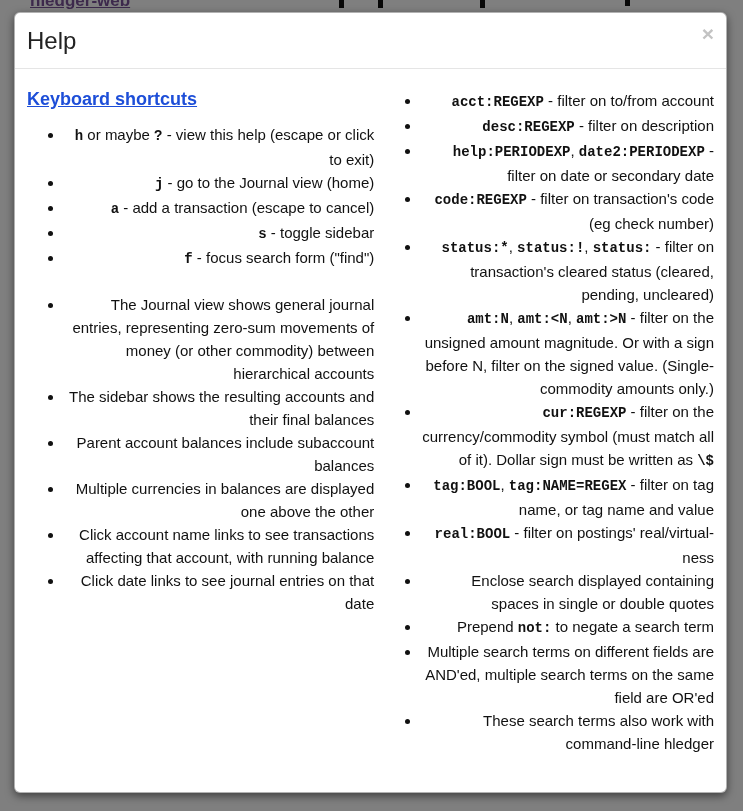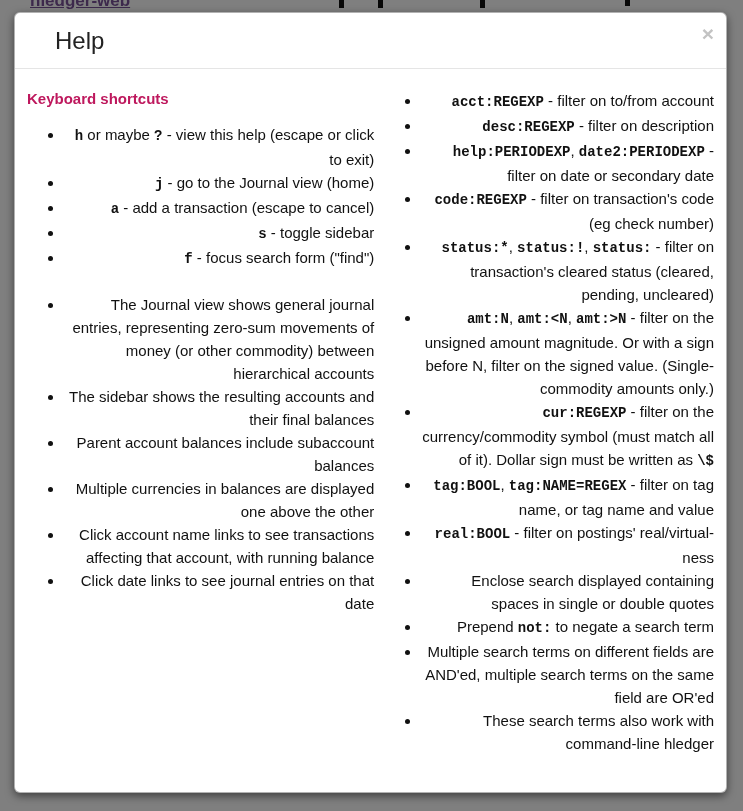--- a/index.html
+++ b/index.html
@@ -50,21 +50,20 @@
   .modal-header {
     position: relative;
     padding: 13px 14px 12px 12px;
     border-bottom: 1px solid #e5e5e5;
   }
   .modal-title {
     font-size: 24px;
     font-weight: 400;
     color: #222222;
     line-height: 30px;
-    margin-left: 28px;
   }
   .close-btn {
     position: absolute;
     top: 10px; right: 12px;
     border: none; background: none;
     font-size: 21px; font-weight: bold;
     line-height: 1;
     color: #c3c3c3;
     cursor: pointer;
     font-family: "Liberation Sans", sans-serif;
@@ -72,25 +71,26 @@
 
   .modal-body {
     display: flex;
     padding: 20px 12px 15px 12px;
   }
   .col { min-width: 0; }
   .col-left  { width: 52%; padding-right: 10px; }
   .col-right { width: 48%; }
 
   .section-heading {
-    font-size: 15px;
+    font-size: 18px;
     font-weight: bold;
-    color: #be185d;
+    color: #1d4ed8;
     margin-bottom: 14px;
     line-height: 20px;
+    text-decoration: underline;
   }
   .help-list {
     margin: 0 0 22px 0;
     padding-left: 37px;
     list-style: disc outside;
   }
   .help-list li {
     font-size: 15px;
     line-height: 23px;
     color: #111111;

